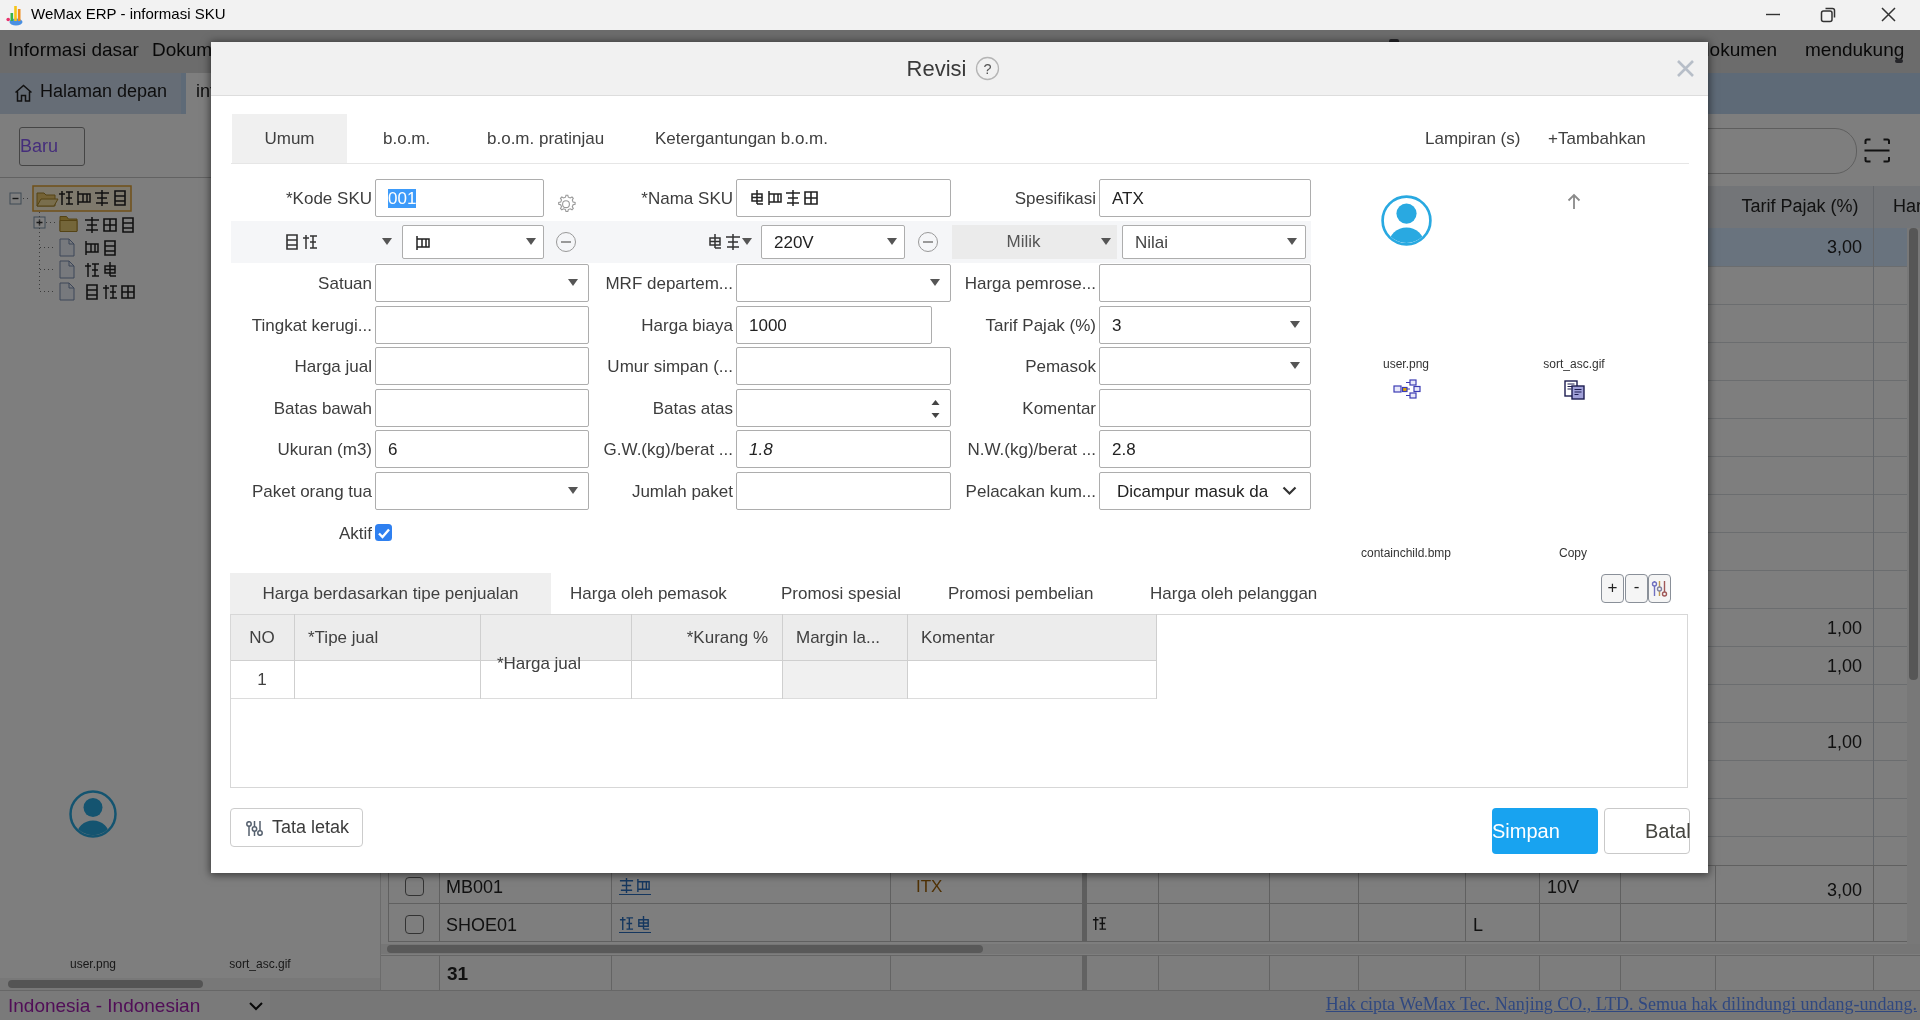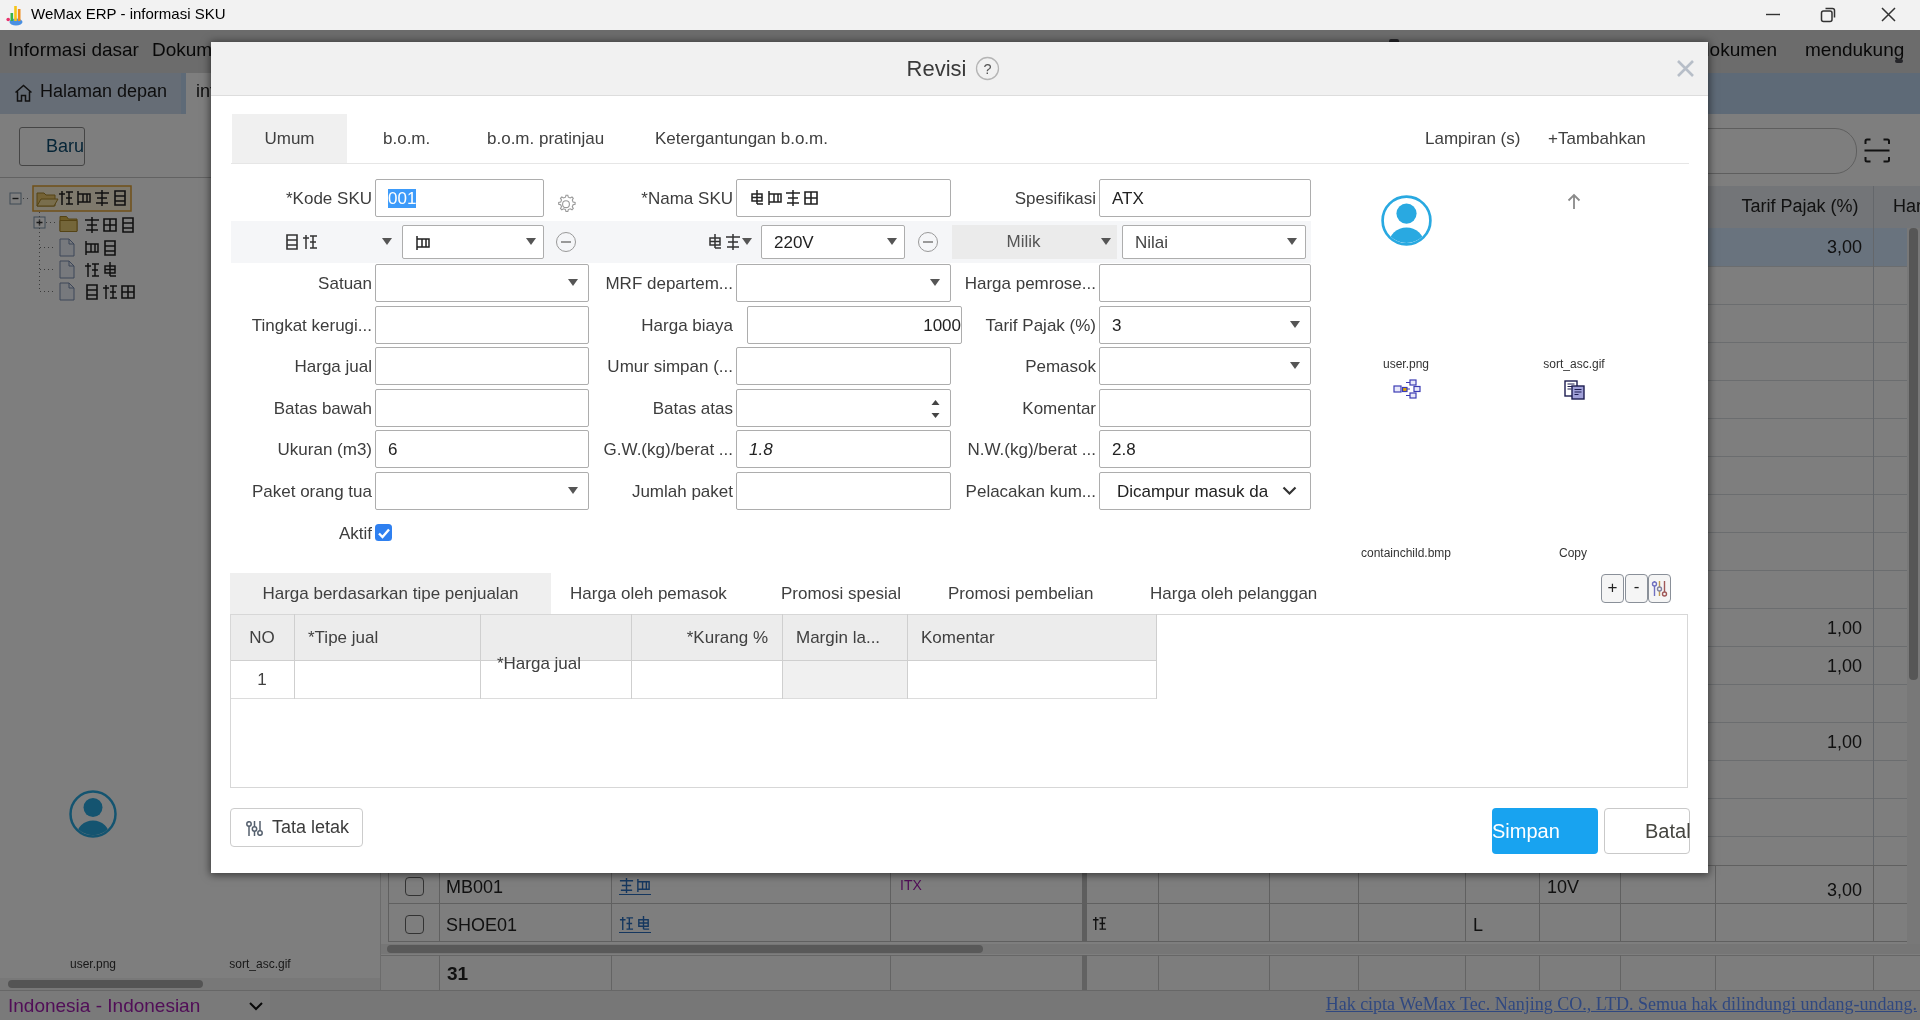--- a/index.html
+++ b/index.html
@@ -79,21 +79,21 @@
         <path d="M2.5 9.5 L10.5 2.5 L18.5 9.5 M4.5 8.5 V18 H8.5 V12.5 H12.5 V18 H16.5 V8.5" stroke="#222" stroke-width="1.5" fill="none"></path>
       </svg>
       <span style="position:absolute;left:40px;top:8px;font-size:18px;color:#1b1b1b;">Halaman depan</span>
     </div>
     <div class="tab2">
       <span style="position:absolute;left:10px;top:8px;font-size:18px;color:#1b1b1b;">informasi SKU</span>
     </div>
   </div>
   <div id="leftpanel">
 
-    <div class="abs" style="left:19px;top:13px;width:64px;height:37px;border:1px solid #8a8a8a;border-radius:3px;background:#fdfdfd;font-size:18px;color:#0c4a6e;text-align:right;line-height:36px;">Baru</div>
+    <div class="abs" style="left:19px;top:13px;width:64px;height:37px;border:1px solid #8a8a8a;border-radius:3px;background:#fdfdfd;font-size:18px;color:#8b5cf6;text-align:left;line-height:36px;">Baru</div>
     <div class="abs" style="left:0;top:63px;width:380px;height:1px;background:#c4c4c4;"></div>
 
     <svg class="abs" style="left:0;top:70px" width="211" height="130" viewBox="0 0 211 130">
 
       <rect x="33" y="2" width="98" height="25" fill="#fdf3d9" stroke="#e0a030" stroke-width="1.5"></rect>
 
       <rect x="10" y="9" width="11" height="11" fill="#fff" stroke="#7e94aa"></rect>
       <path d="M12.5 14.5h6" stroke="#333" stroke-width="1.4"></path>
 
       <path d="M37 9 h7 l2 2 h9 v11 h-18 z" fill="#e8c56b" stroke="#a8862a"></path>
@@ -234,21 +234,21 @@
         </svg>
     </div>
     <div class="hzrow" style="left:238px;top:802px;border-bottom:1.5px solid #2a6fbf;padding-bottom:1px;">
       <svg width="15" height="15" stroke="#2a6fbf">
           <use href="#g6"></use>
         </svg>
         <svg width="15" height="15" stroke="#2a6fbf">
           <use href="#g3"></use>
         </svg>
     </div>
-    <div class="abs" style="left:519px;top:763px;font-size:14px;color:#a21caf;">ITX</div>
+    <div class="abs" style="left:535px;top:763px;font-size:17px;color:#a16207;">ITX</div>
     <div class="hzrow" style="left:711px;top:802px;">
       <svg width="15" height="15" stroke="#222">
           <use href="#g6"></use>
         </svg>
     </div>
     <div class="abs" style="left:1092px;top:801px;font-size:18px;color:#222;">L</div>
     <div class="abs" style="left:1166px;top:763px;font-size:18px;color:#222;">10V</div>
 
     <div class="abs" style="left:0;top:830px;width:1539px;height:10px;background:#ececec;"></div>
     <div class="abs" style="left:6px;top:831px;width:596px;height:8px;background:#b2b2b2;border-radius:4px;"></div>
@@ -383,21 +383,21 @@
   <div class="tri" style="left:357px;top:237px;"></div>
   <div class="lbl" style="left:300px;top:232px;width:222px;">MRF departem...</div>
   <div class="fld" style="left:525px;top:222px;width:215px;"></div>
   <div class="tri" style="left:719px;top:237px;"></div>
   <div class="lbl" style="left:660px;top:232px;width:225px;">Harga pemrose...</div>
   <div class="fld" style="left:888px;top:222px;width:212px;"></div>
 
   <div class="lbl" style="left:0;top:274px;width:161px;">Tingkat kerugi...</div>
   <div class="fld" style="left:164px;top:264px;width:214px;"></div>
   <div class="lbl" style="left:300px;top:274px;width:222px;">Harga biaya</div>
-  <div class="fld" style="left:536px;top:264px;width:215px;text-align:right;">1000</div>
+  <div class="fld" style="left:525px;top:264px;width:196px;">1000</div>
   <div class="lbl" style="left:660px;top:274px;width:225px;">Tarif Pajak (%)</div>
   <div class="fld" style="left:888px;top:264px;width:212px;">3</div>
   <div class="tri" style="left:1079px;top:279px;"></div>
 
   <div class="lbl" style="left:0;top:315px;width:161px;">Harga jual</div>
   <div class="fld" style="left:164px;top:305px;width:214px;"></div>
   <div class="lbl" style="left:300px;top:315px;width:222px;">Umur simpan (...</div>
   <div class="fld" style="left:525px;top:305px;width:215px;"></div>
   <div class="lbl" style="left:660px;top:315px;width:225px;">Pemasok</div>
   <div class="fld" style="left:888px;top:305px;width:212px;"></div>

